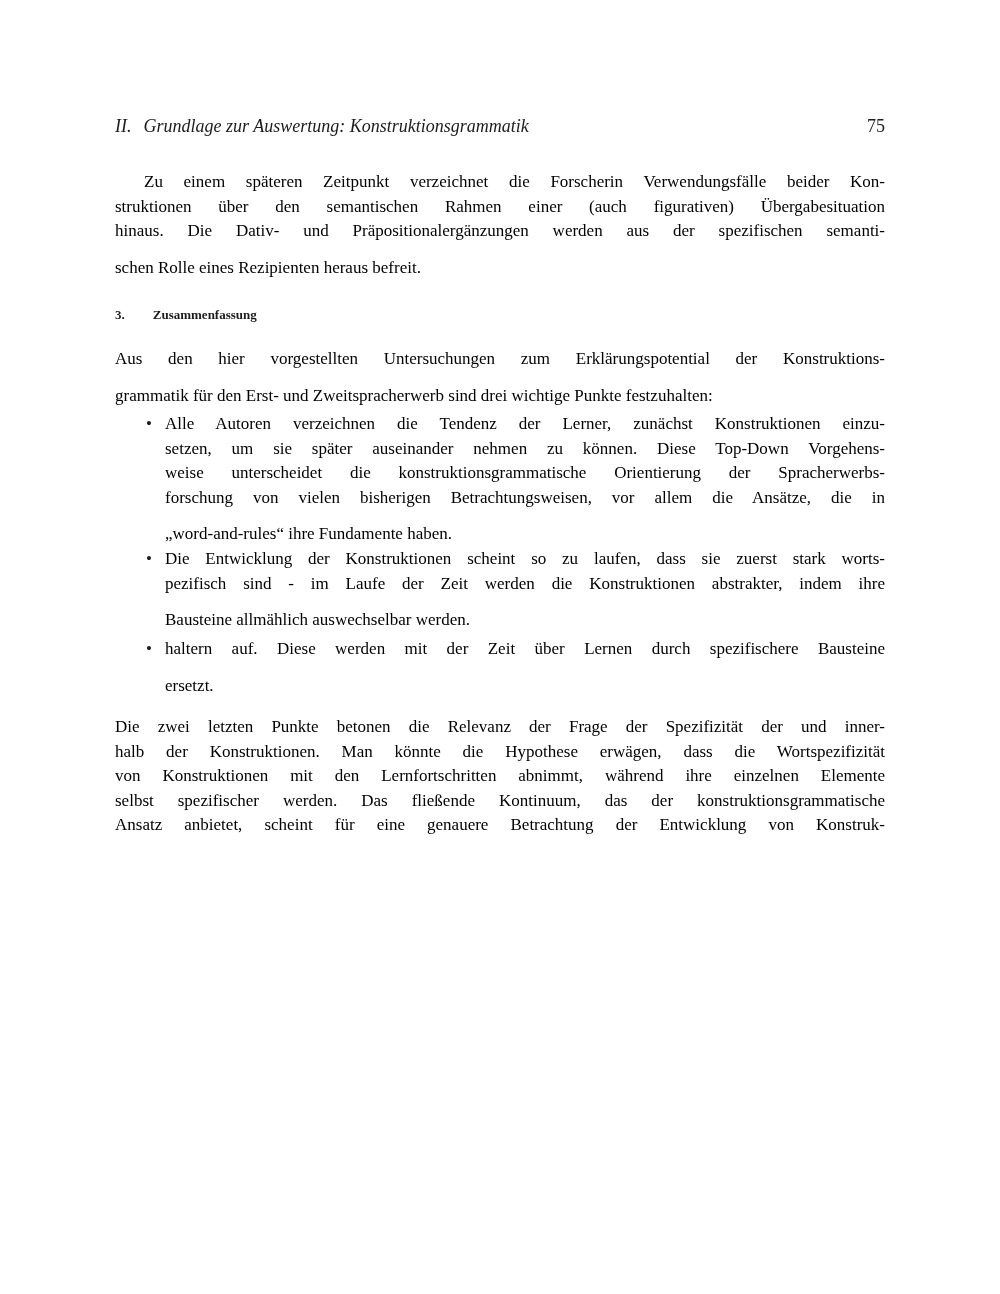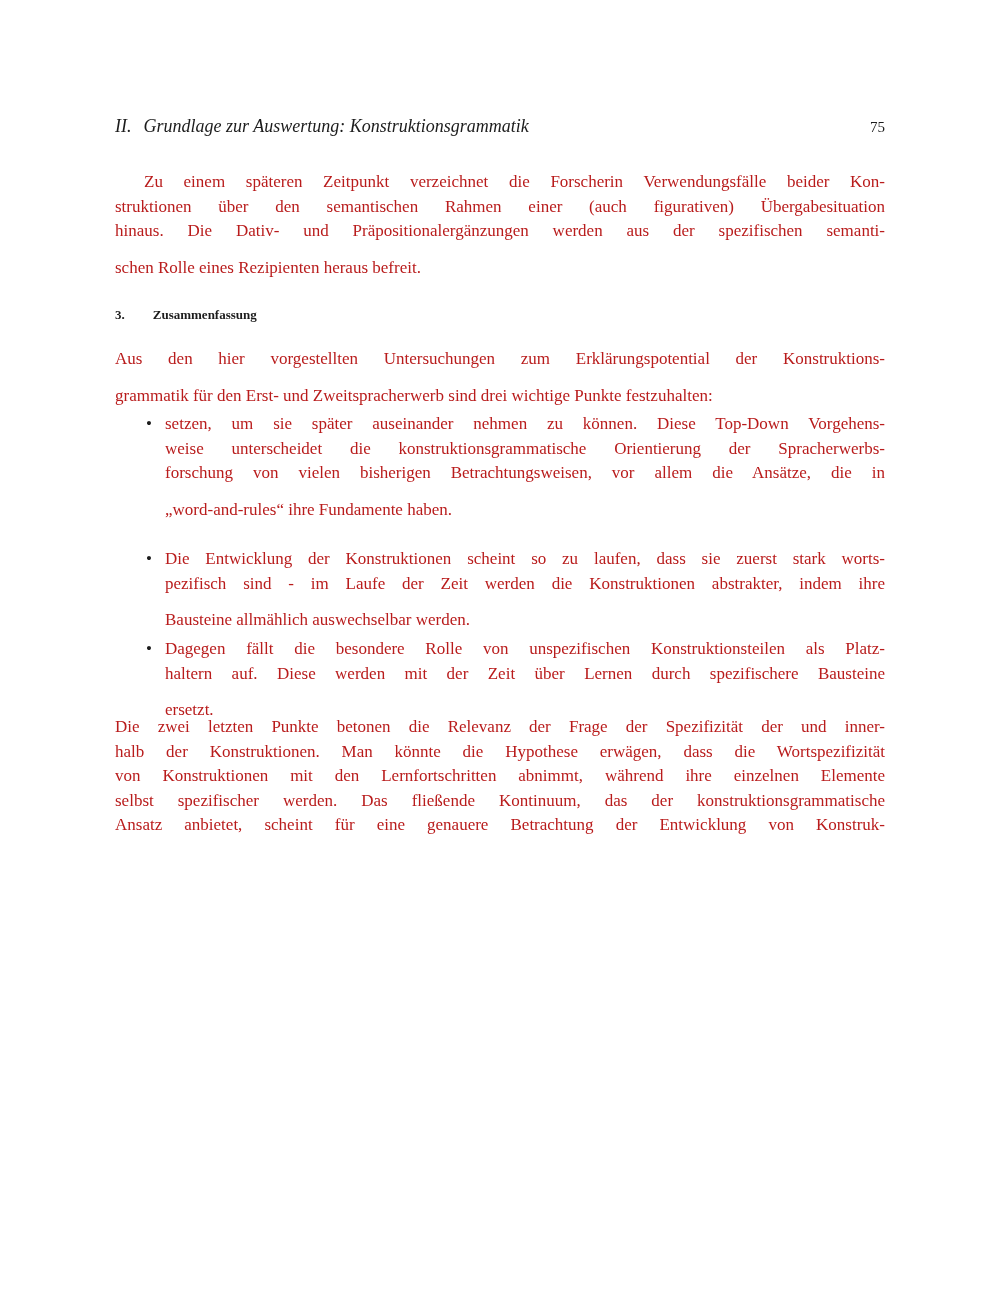--- a/index.html
+++ b/index.html
@@ -35,28 +35,28 @@
     font-size: 18px;
   }
   .running-header .left {
     font-style: italic;
   }
   .running-header .chapter-label {
     margin-right: 12px;
   }
   .running-header .page-number {
     font-style: normal;
-    font-size: 15px;
+    font-size: 18px;
   }
   
   .line {
     font-size: 17px;
     line-height: 24.6px;
     white-space: normal;
-    color: #b91c1c;
+    color: #000000;
   }
   .line.j {
     text-align: justify;
     text-align-last: justify;
   }
   .line.last {
     text-align: left;
     margin-top: 12px;
   }
   .line.indent {
@@ -108,40 +108,40 @@
   </div>
 
   <div class="block para-2">
       <div class="line j">Aus den hier vorgestellten Untersuchungen zum Erklärungspotential der Konstruktions-</div>
       <div class="line last">grammatik für den Erst- und Zweitspracherwerb sind drei wichtige Punkte festzuhalten:</div>
     </div>
 
   <div class="block bullet-item bullet-1">
     <span class="bullet-marker">•</span>
     <div>
+        <div class="line j">Alle Autoren verzeichnen die Tendenz der Lerner, zunächst Konstruktionen einzu-</div>
         <div class="line j">setzen, um sie später auseinander nehmen zu können. Diese Top-Down Vorgehens-</div>
         <div class="line j">weise unterscheidet die konstruktionsgrammatische Orientierung der Spracherwerbs-</div>
         <div class="line j">forschung von vielen bisherigen Betrachtungsweisen, vor allem die Ansätze, die in</div>
         <div class="line last">„word-and-rules“ ihre Fundamente haben.</div>
       </div>
   </div>
 
   <div class="block bullet-item bullet-2">
     <span class="bullet-marker">•</span>
     <div>
         <div class="line j">Die Entwicklung der Konstruktionen scheint so zu laufen, dass sie zuerst stark worts-</div>
         <div class="line j">pezifisch sind - im Laufe der Zeit werden die Konstruktionen abstrakter, indem ihre</div>
         <div class="line last">Bausteine allmählich auswechselbar werden.</div>
       </div>
   </div>
 
   <div class="block bullet-item bullet-3">
     <span class="bullet-marker">•</span>
     <div>
-        <div class="line j">Dagegen fällt die besondere Rolle von unspezifischen Konstruktionsteilen als Platz-</div>
         <div class="line j">haltern auf. Diese werden mit der Zeit über Lernen durch spezifischere Bausteine</div>
         <div class="line last">ersetzt.</div>
       </div>
   </div>
 
   <div class="block para-3">
       <div class="line j">Die zwei letzten Punkte betonen die Relevanz der Frage der Spezifizität der und inner-</div>
       <div class="line j">halb der Konstruktionen. Man könnte die Hypothese erwägen, dass die Wortspezifizität</div>
       <div class="line j">von Konstruktionen mit den Lernfortschritten abnimmt, während ihre einzelnen Elemente</div>
       <div class="line j">selbst spezifischer werden. Das fließende Kontinuum, das der konstruktionsgrammatische</div>

